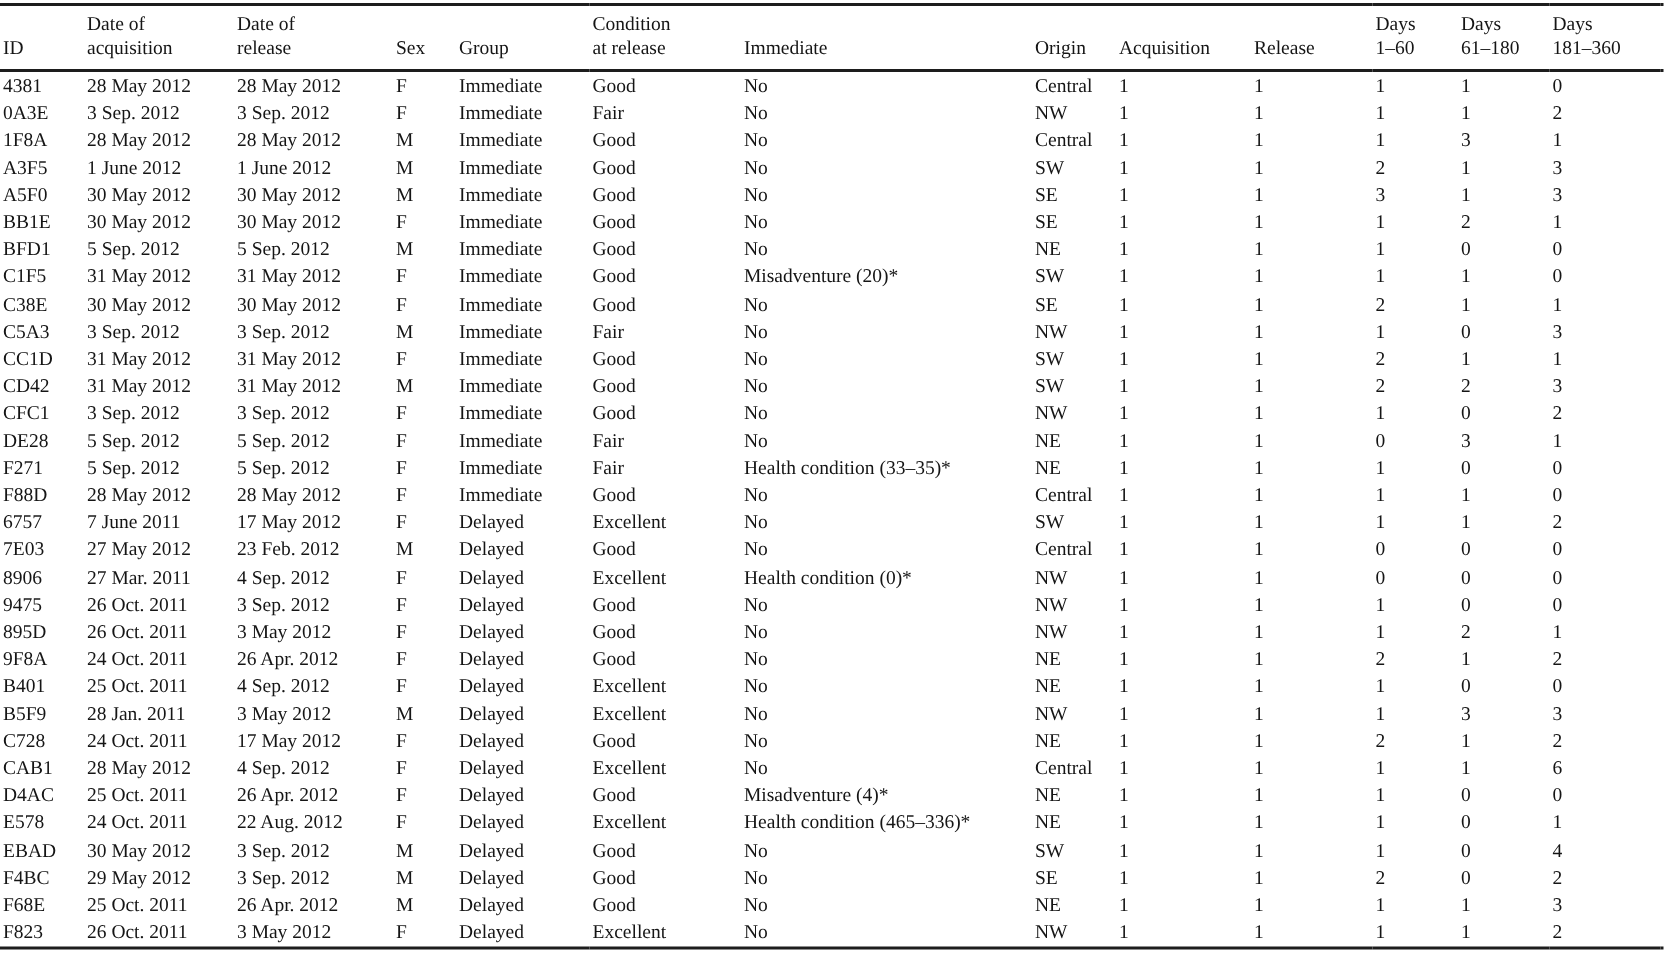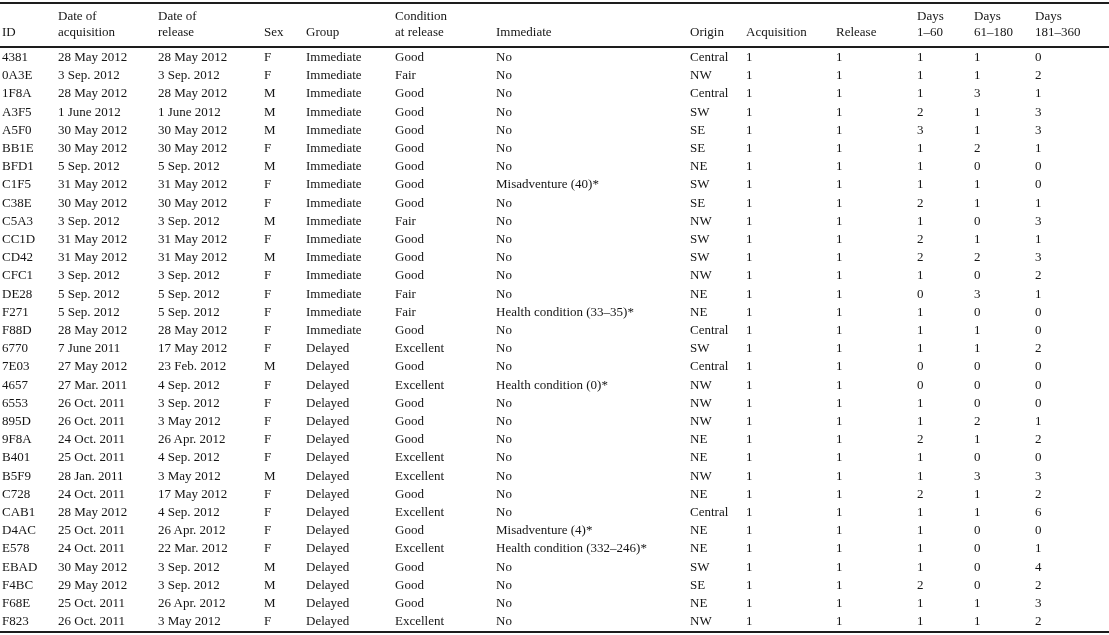--- a/index.html
+++ b/index.html
@@ -178,21 +178,21 @@
         <td>0</td>
         <td>1</td>
       </tr>
       <tr>
         <td>C1F5</td>
         <td>31 May 2012</td>
         <td>31 May 2012</td>
         <td>F</td>
         <td>Immediate</td>
         <td>Good</td>
-        <td>Misadventure (40)*</td>
+        <td>Misadventure (20)*</td>
         <td>SW</td>
         <td>1</td>
         <td>1</td>
         <td>1</td>
         <td>1</td>
         <td>0</td>
         <td>0</td>
       </tr>
       <tr>
         <td>C38E</td>
@@ -316,21 +316,21 @@
         <td>No</td>
         <td>Central</td>
         <td>1</td>
         <td>1</td>
         <td>1</td>
         <td>1</td>
         <td>0</td>
         <td>1</td>
       </tr>
       <tr>
-        <td>6770</td>
+        <td>6757</td>
         <td>7 June 2011</td>
         <td>17 May 2012</td>
         <td>F</td>
         <td>Delayed</td>
         <td>Excellent</td>
         <td>No</td>
         <td>SW</td>
         <td>1</td>
         <td>1</td>
         <td>1</td>
@@ -348,37 +348,37 @@
         <td>No</td>
         <td>Central</td>
         <td>1</td>
         <td>1</td>
         <td>0</td>
         <td>0</td>
         <td>0</td>
         <td>1</td>
       </tr>
       <tr>
-        <td>4657</td>
+        <td>8906</td>
         <td>27 Mar. 2011</td>
         <td>4 Sep. 2012</td>
         <td>F</td>
         <td>Delayed</td>
         <td>Excellent</td>
         <td>Health condition (0)*</td>
         <td>NW</td>
         <td>1</td>
         <td>1</td>
         <td>0</td>
         <td>0</td>
         <td>0</td>
         <td>0</td>
       </tr>
       <tr>
-        <td>6553</td>
+        <td>9475</td>
         <td>26 Oct. 2011</td>
         <td>3 Sep. 2012</td>
         <td>F</td>
         <td>Delayed</td>
         <td>Good</td>
         <td>No</td>
         <td>NW</td>
         <td>1</td>
         <td>1</td>
         <td>1</td>
@@ -494,25 +494,25 @@
         <td>1</td>
         <td>1</td>
         <td>1</td>
         <td>0</td>
         <td>0</td>
         <td>0</td>
       </tr>
       <tr>
         <td>E578</td>
         <td>24 Oct. 2011</td>
-        <td>22 Mar. 2012</td>
-        <td>F</td>
-        <td>Delayed</td>
-        <td>Excellent</td>
-        <td>Health condition (332–246)*</td>
+        <td>22 Aug. 2012</td>
+        <td>F</td>
+        <td>Delayed</td>
+        <td>Excellent</td>
+        <td>Health condition (465–336)*</td>
         <td>NE</td>
         <td>1</td>
         <td>1</td>
         <td>1</td>
         <td>0</td>
         <td>1</td>
         <td>0</td>
       </tr>
       <tr>
         <td>EBAD</td>

